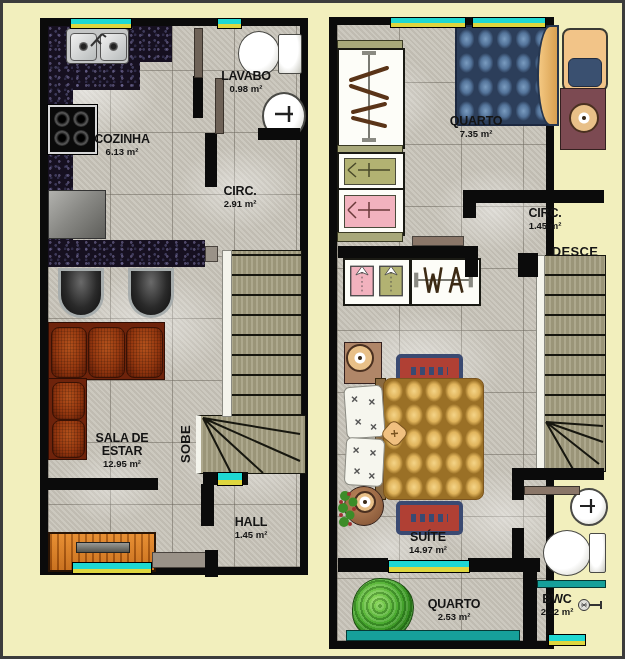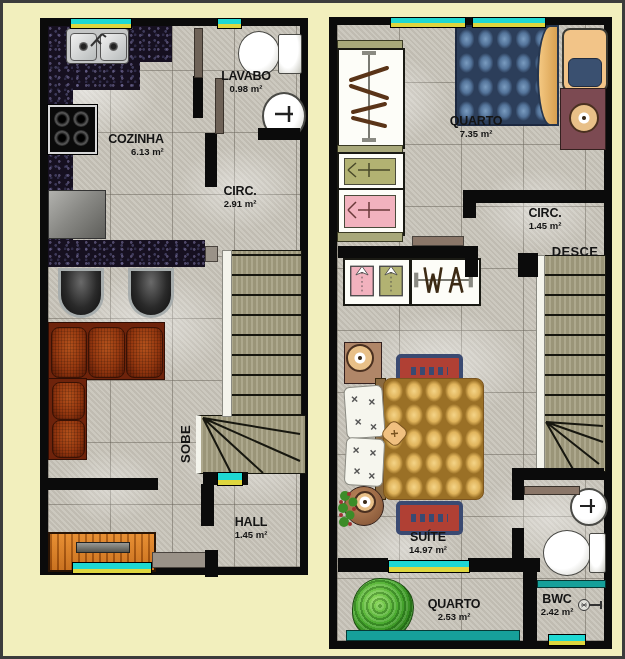--- a/index.html
+++ b/index.html
@@ -185,42 +185,47 @@
     <div class="tvstand" style="left:0;top:506px;width:104px;height:36px;">
       <div class="tvslot" style="left:26px;top:8px;width:52px;height:9px;"></div>
     </div>
     <div class="threshold" style="left:104px;top:526px;width:53px;height:14px;"></div>
     <div class="w" style="left:157px;top:524px;width:13px;height:27px;"></div>
     <div class="win" style="left:24px;top:536px;width:78px;height:10px;">
         <div class="glass"></div>
         <div class="sill"></div>
       </div>
 
-    <div class="lbl" style="left:88px;top:119px;text-align:right;">
+    <div class="lbl" style="left:74px;top:119px;">
       <div class="nm">COZINHA</div>
       <div class="ar">6.13 m²</div>
     </div>
     <div class="lbl" style="left:198px;top:56px;">
       <div class="nm">LAVABO</div>
       <div class="ar">0.98 m²</div>
     </div>
     <div class="lbl" style="left:192px;top:171px;">
       <div class="nm">CIRC.</div>
       <div class="ar">2.91 m²</div>
     </div>
+    <div class="lbl" style="left:74px;top:425px;">
+      <div class="nm">SALA DE</div>
+      <div class="nm">ESTAR</div>
+      <div class="ar">12.95 m²</div>
+    </div>
     <div class="lbl vert stairlbl" style="left:138px;top:418px;">
       <div class="nm">SOBE</div>
     </div>
     <div class="lbl" style="left:203px;top:502px;">
       <div class="nm">HALL</div>
       <div class="ar">1.45 m²</div>
     </div>
   </section>
 
-  <section class="unit" style="left:326px;top:14px;width:283px;height:632px;">
+  <section class="unit" style="left:326px;top:14px;width:225px;height:632px;">
 
     <div class="win" style="left:53px;top:-8px;width:74px;height:9px;">
         <div class="glass"></div>
         <div class="sill"></div>
       </div>
     <div class="win" style="left:135px;top:-8px;width:72px;height:9px;">
         <div class="glass"></div>
         <div class="sill"></div>
       </div>
 

